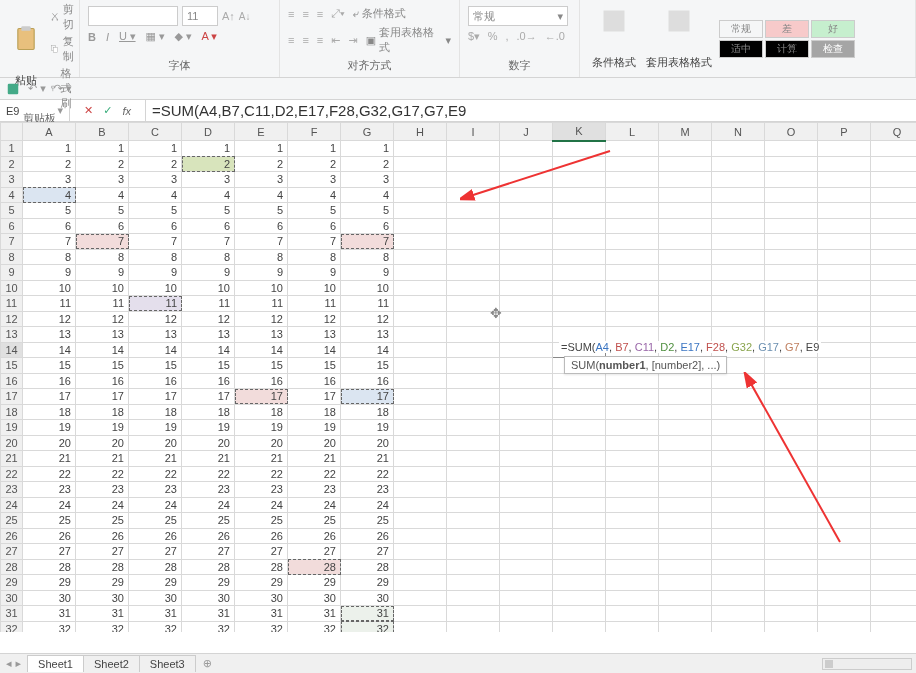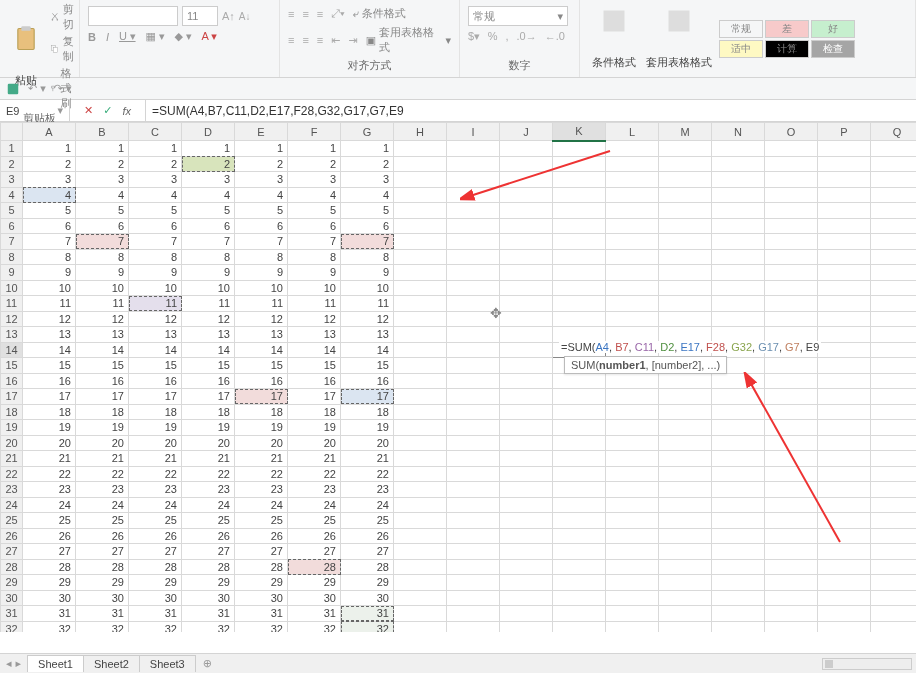--- a/index.html
+++ b/index.html
@@ -18,21 +18,21 @@
   .style-box { width:44px; height:18px; border:1px solid #ccc; font-size:10px; display:flex; align-items:center; justify-content:center; margin:1px; color:#888;}
   
   
   .qat { height:22px; background:#f5f6f7; border-bottom:1px solid #d4d4d4; display:flex; align-items:center; gap:8px; padding:0 6px;}
   .qat svg { width:14px; height:14px; fill:#7aa;}
   
   
   .fbar { height:22px; display:flex; align-items:center; border-bottom:1px solid #d4d4d4;}
   .name-box { width:70px; border-right:1px solid #d4d4d4; padding:0 6px; height:100%; display:flex; align-items:center; justify-content:space-between; font-size:11px;}
   .fb-btns { display:flex; gap:10px; padding:0 14px; align-items:center; height:100%; border-right:1px solid #d4d4d4;}
-  .fb-input { flex:1; padding:0 6px; font-size:12px; color:#333; height:100%; display:flex; align-items:center;}
+  .fb-input { flex:1; padding:0 6px; font-size:15px; color:#333; height:100%; display:flex; align-items:center;}
   
   
   .grid-wrap { position:relative; height: 510px; overflow:hidden;}
   table.grid { border-collapse:collapse; table-layout:fixed; width: 920px;}
   table.grid th, table.grid td { border:1px solid #d9d9d9; height:15.5px; font-size:11px; padding:0 4px; text-align:right; color:#444; overflow:hidden; white-space:nowrap; background:#fff;}
   table.grid th { background:#f0f0f0; text-align:center; font-weight:normal; color:#555;}
   table.grid th.rowhdr { width:22px; background:#f0f0f0; text-align:center;}
   table.grid th.colhdr { height:18px;}
   .col-sel { background:#e0e0e0 !important; border-bottom:2px solid #217346 !important;}
   .row-sel { background:#e0e0e0 !important;}
@@ -126,20 +126,21 @@
       </div>
       <div style="display:flex;gap:10px;align-items:center;color:#999;">
         <b>B</b>
         <i>I</i>
         <span style="text-decoration:underline;">U ▾</span>
         <span>▦ ▾</span>
         <span>◆ ▾</span>
         <span style="color:#c44;">A ▾</span>
       </div>
     </div>
+    <div class="r-group-label">字体</div>
   </div>
 
   <div class="r-group" style="width:180px;">
     <div class="r-group-body" style="flex-direction:column;gap:4px;align-items:flex-start;padding-top:4px;">
       <div style="display:flex;gap:8px;color:#aaa;align-items:center;">
         <span>≡</span>
         <span>≡</span>
         <span>≡</span>
         <span>⤢▾</span>
         <div class="r-btn">
@@ -191,21 +192,21 @@
       <div class="r-big">
           <svg viewBox="0 0 24 24">
             <rect x="3" y="3" width="18" height="18" fill="#ddd"></rect>
           </svg>
           <span>套用表格格式</span>
         </div>
       <div style="display:flex;flex-wrap:wrap;width:150px;">
         <div class="style-box">常规</div>
         <div class="style-box" style="background:#f7caca;">差</div>
         <div class="style-box" style="background:#c6efce;">好</div>
-        <div class="style-box" style="background:#fef9c3;">适中</div>
+        <div class="style-box" style="background:#000000;">适中</div>
         <div class="style-box" style="background:#000000;">计算</div>
         <div class="style-box" style="background:#a5a5a5;color:#fff;">检查</div>
       </div>
     </div>
   </div>
 </div>
 
 <div class="qat">
   <svg viewBox="0 0 24 24">
       <rect x="3" y="3" width="18" height="18" fill="#4a8" rx="2"></rect>

